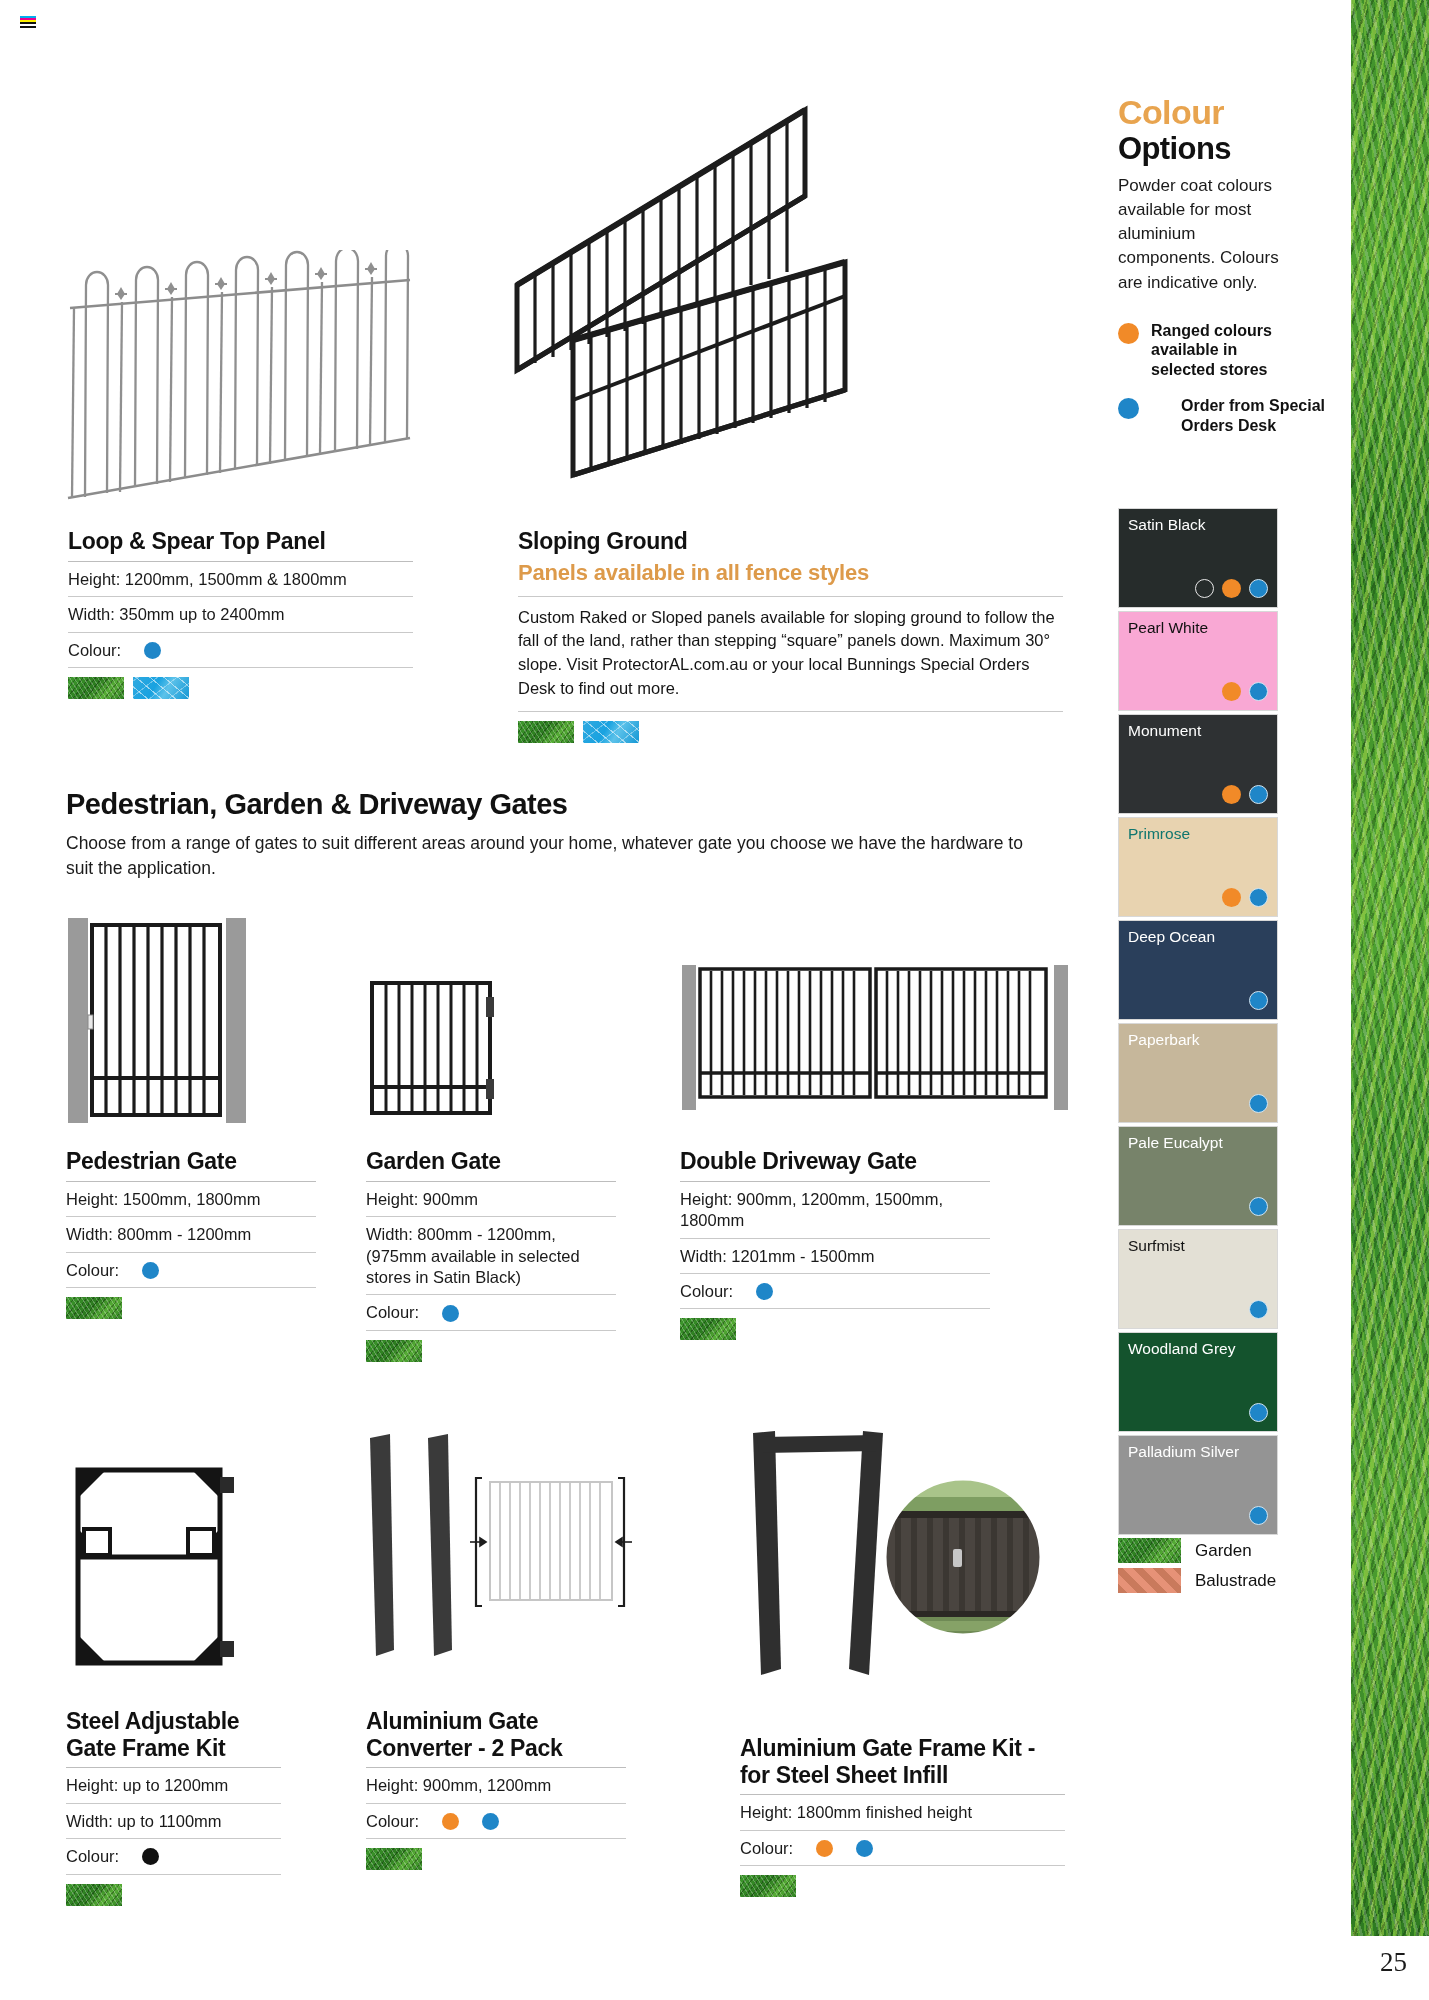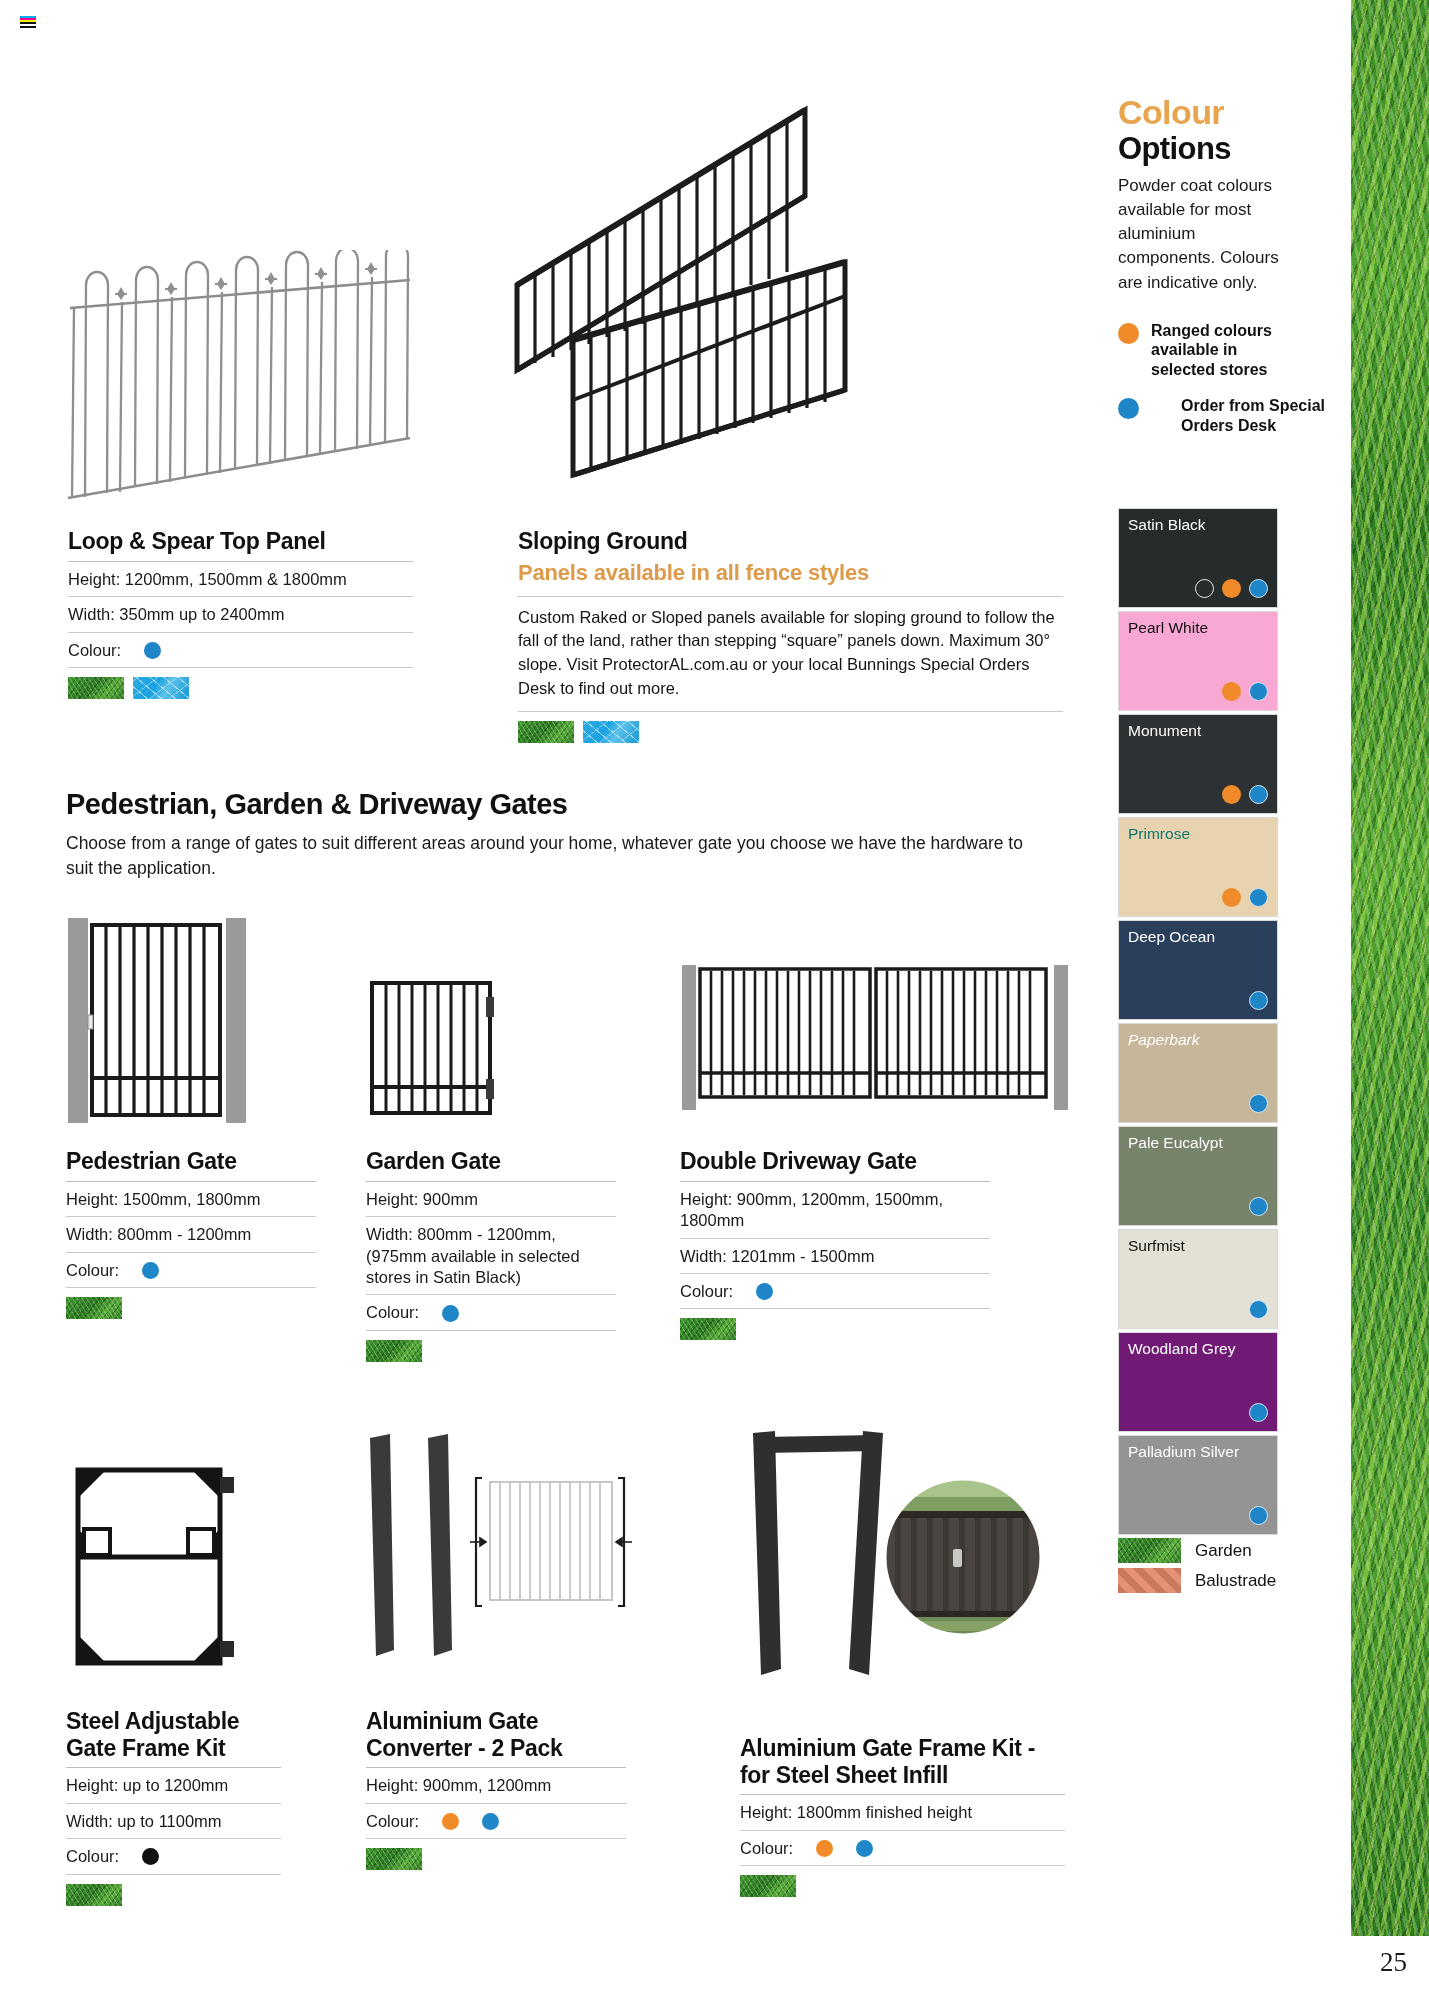--- a/index.html
+++ b/index.html
@@ -564,42 +564,42 @@
       </span>
     </div>
 
     <div class="swatch" style="background:#2a3f5b;">
       <span class="sw-name" style="color:#ffffff;">Deep Ocean</span>
       <span class="sw-dots">
         <span class="sw-dot blue"></span>
       </span>
     </div>
 
-    <div class="swatch" style="background:#c6b79b;font-style:italic;">
+    <div class="swatch" style="background:#c6b79b;">
       <span class="sw-name" style="color:#ffffff;">Paperbark</span>
       <span class="sw-dots">
         <span class="sw-dot blue"></span>
       </span>
     </div>
 
     <div class="swatch" style="background:#77836a;">
       <span class="sw-name" style="color:#ffffff;">Pale Eucalypt</span>
       <span class="sw-dots">
         <span class="sw-dot blue"></span>
       </span>
     </div>
 
     <div class="swatch" style="background:#e3e0d5;">
       <span class="sw-name" style="color:#111111;">Surfmist</span>
       <span class="sw-dots">
         <span class="sw-dot blue"></span>
       </span>
     </div>
 
-    <div class="swatch" style="background:#701a75;">
+    <div class="swatch" style="background:#14532d;">
       <span class="sw-name" style="color:#ffffff;">Woodland Grey</span>
       <span class="sw-dots">
         <span class="sw-dot blue"></span>
       </span>
     </div>
 
     <div class="swatch" style="background:#949494;">
       <span class="sw-name" style="color:#ffffff;">Palladium Silver</span>
       <span class="sw-dots">
         <span class="sw-dot blue"></span>

